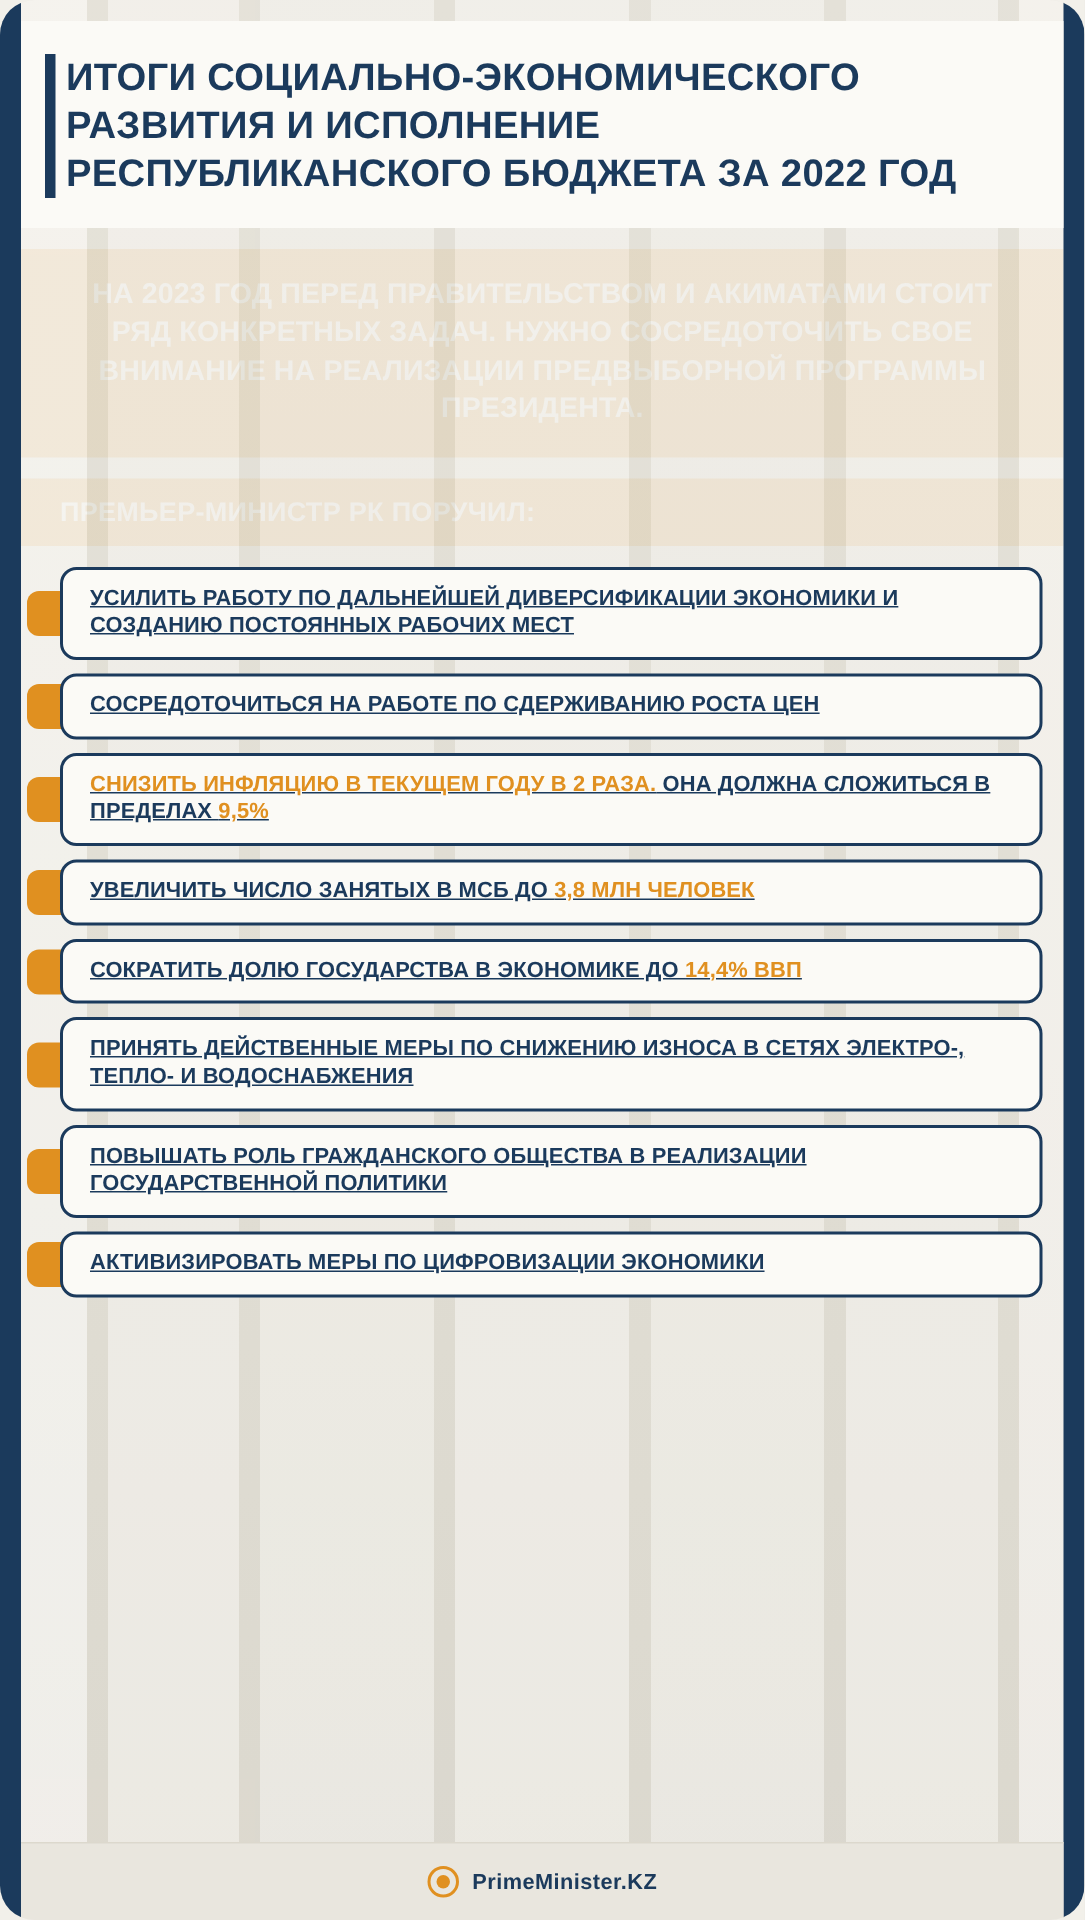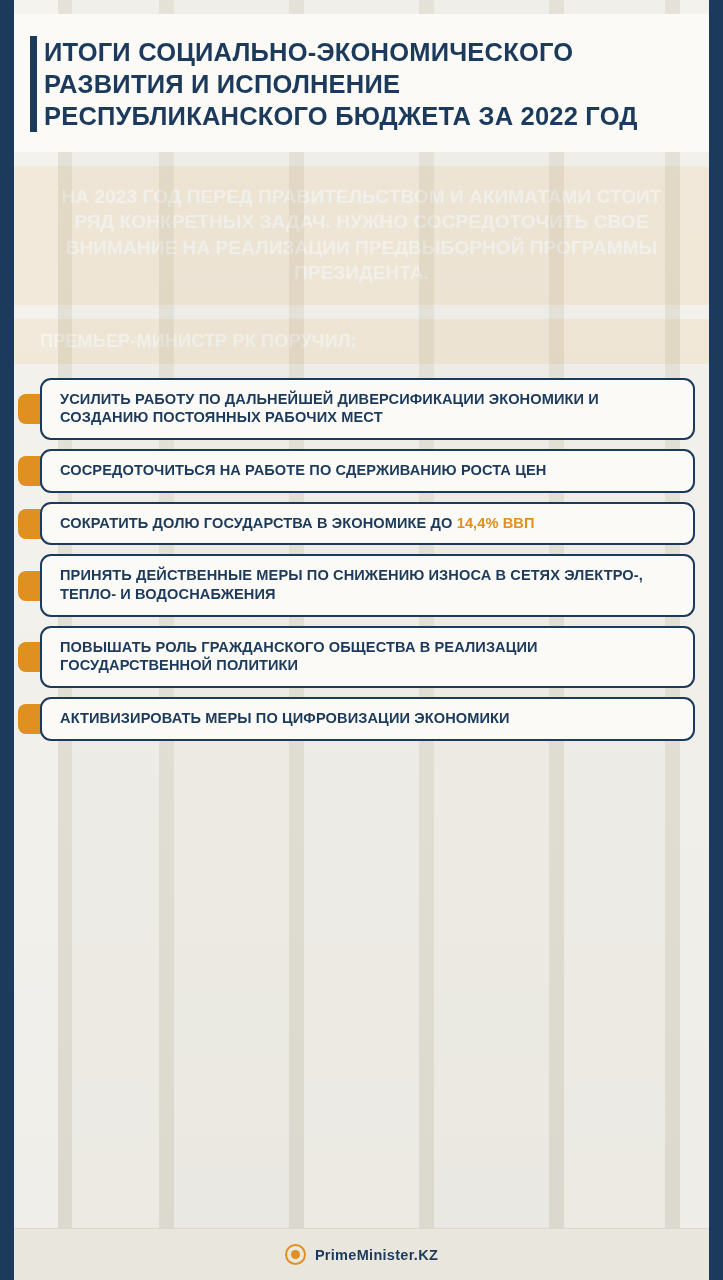--- a/index.html
+++ b/index.html
@@ -9,20 +9,21 @@
     font-family: "Liberation Sans", sans-serif;
     background: #f2f0ea;
     overflow: hidden;
   }
   .poster {
     position: relative;
     width: 723px;
     height: 1280px;
     background: #edeae2;
     overflow: hidden;
+    border-radius: 23px;
   }
   
   .bg-texture {
     position: absolute;
     inset: 0;
     background:
       linear-gradient(90deg, rgba(255,255,255,0.55) 0 8%, rgba(0,0,0,0.02) 8% 10%, rgba(255,255,255,0.4) 10% 22%, rgba(0,0,0,0.02) 22% 24%, rgba(255,255,255,0.35) 24% 40%, rgba(0,0,0,0.025) 40% 42%, rgba(255,255,255,0.4) 42% 58%, rgba(0,0,0,0.02) 58% 60%, rgba(255,255,255,0.35) 60% 76%, rgba(0,0,0,0.025) 76% 78%, rgba(255,255,255,0.4) 78% 92%, rgba(0,0,0,0.02) 92% 94%, rgba(255,255,255,0.5) 94% 100%),
       linear-gradient(180deg, #e9e6dd 0%, #e4e1d7 55%, #dedbd1 100%);
     opacity: 0.9;
   }
@@ -120,20 +121,21 @@
     border-radius: 11px;
     padding: 10px 16px 11px 18px;
   }
   .item p {
     font-size: 14.6px;
     line-height: 1.28;
     color: #1b3a5c;
     font-weight: 700;
     text-transform: uppercase;
     letter-spacing: 0.1px;
+    text-decoration: underline;
   }
   .hl { color: #e09020; }
 
   
   .footer {
     position: absolute;
     left: 14px;
     right: 14px;
     bottom: 0;
     height: 52px;
@@ -202,20 +204,32 @@
       </div>
       <div class="item">
         <span class="tab"></span>
         <div class="card">
           <p><span>СОСРЕДОТОЧИТЬСЯ НА РАБОТЕ ПО СДЕРЖИВАНИЮ РОСТА ЦЕН</span></p>
         </div>
       </div>
       <div class="item">
         <span class="tab"></span>
         <div class="card">
+          <p><span class="hl">СНИЗИТЬ ИНФЛЯЦИЮ В ТЕКУЩЕМ ГОДУ В 2 РАЗА.</span><span> ОНА ДОЛЖНА СЛОЖИТЬСЯ В ПРЕДЕЛАХ </span><span class="hl">9,5%</span></p>
+        </div>
+      </div>
+      <div class="item">
+        <span class="tab"></span>
+        <div class="card">
+          <p><span>УВЕЛИЧИТЬ ЧИСЛО ЗАНЯТЫХ В МСБ ДО </span><span class="hl">3,8 МЛН ЧЕЛОВЕК</span></p>
+        </div>
+      </div>
+      <div class="item">
+        <span class="tab"></span>
+        <div class="card">
           <p><span>СОКРАТИТЬ ДОЛЮ ГОСУДАРСТВА В ЭКОНОМИКЕ ДО </span><span class="hl">14,4% ВВП</span></p>
         </div>
       </div>
       <div class="item">
         <span class="tab"></span>
         <div class="card">
           <p><span>ПРИНЯТЬ ДЕЙСТВЕННЫЕ МЕРЫ ПО СНИЖЕНИЮ ИЗНОСА В СЕТЯХ ЭЛЕКТРО-, ТЕПЛО- И ВОДОСНАБЖЕНИЯ</span></p>
         </div>
       </div>
       <div class="item">

